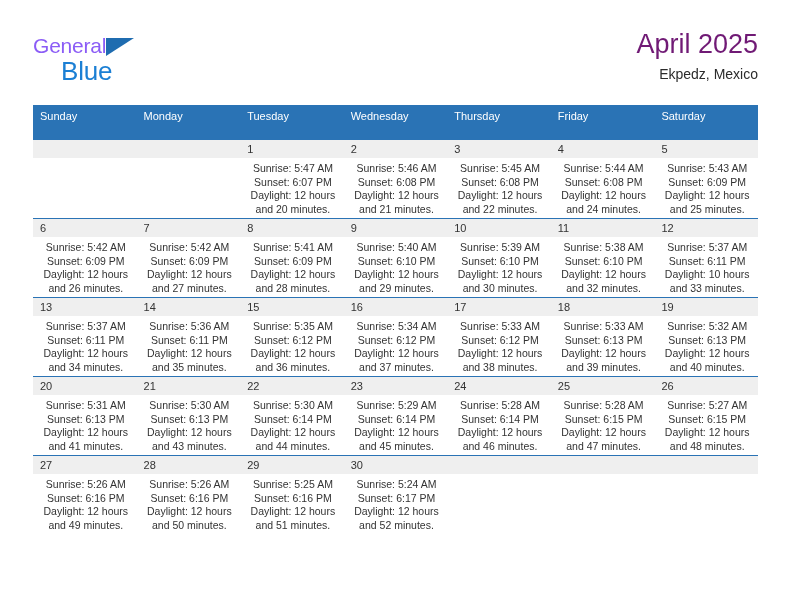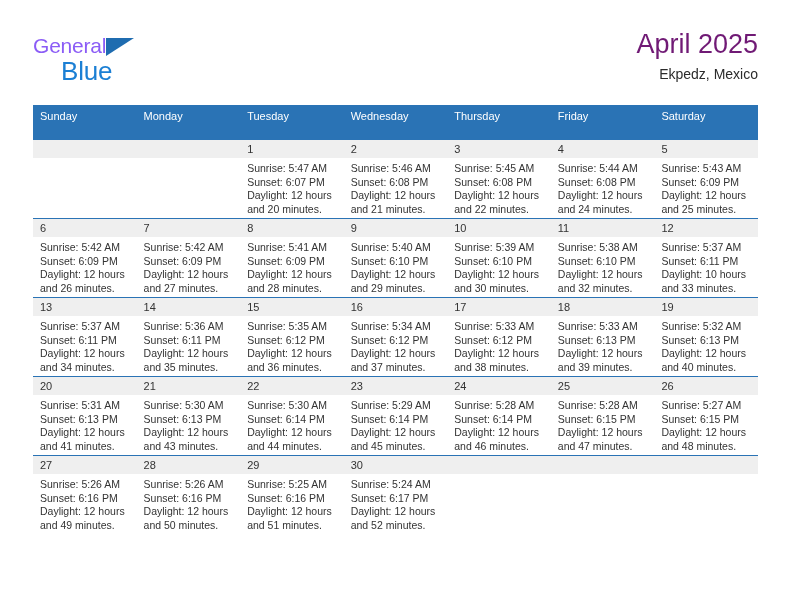--- a/index.html
+++ b/index.html
@@ -123,20 +123,21 @@
     padding: 1px 0 1px 7px;
   }
   .daynum-band.empty {
     color: transparent;
   }
   .cell-body {
     padding: 4px 5px 0 7px;
     font-size: 10.5px;
     line-height: 13.5px;
     color: #333333;
+    text-align: center;
   }
   .cell-body div {
     white-space: nowrap;
   }
   .cell-body .daylight-line {
     white-space: normal;
   }
 </style>
 </head>
 <body>

